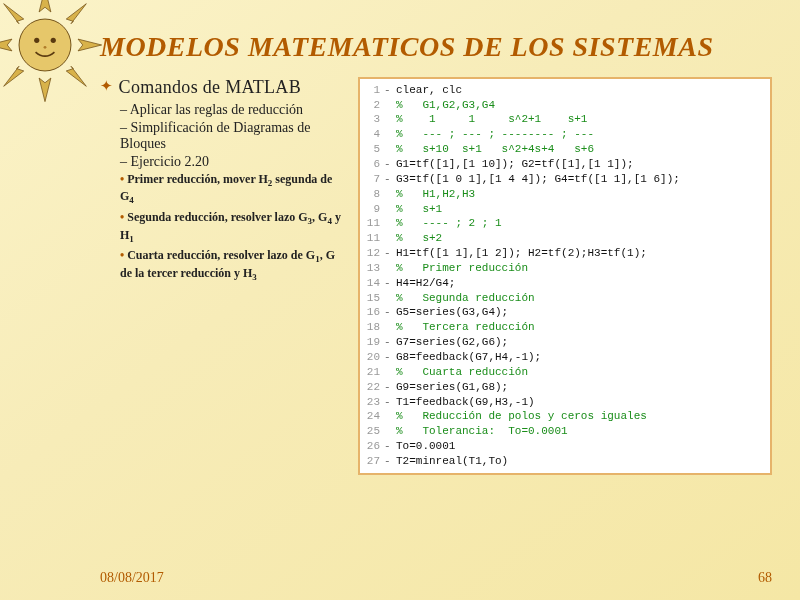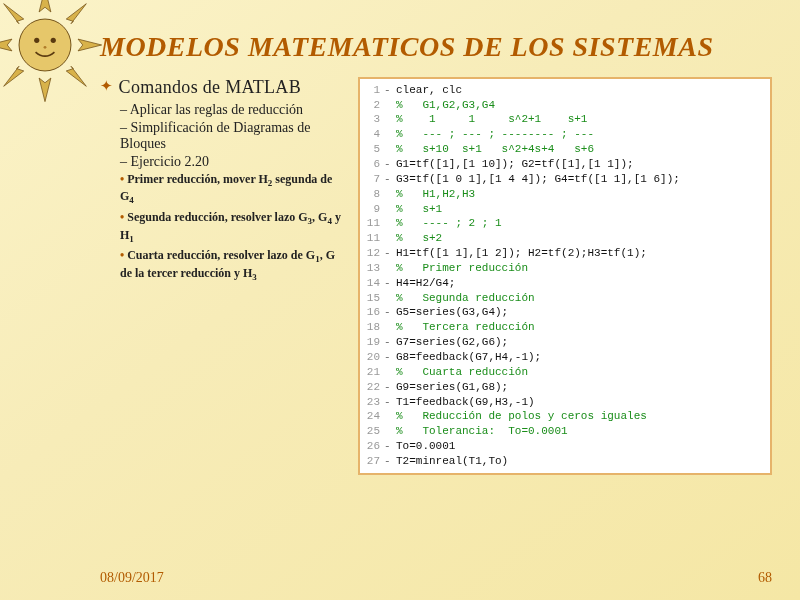--- a/index.html
+++ b/index.html
@@ -248,17 +248,17 @@
           <div class="code-row">
             <span class="ln">27</span>
             <span class="dash-c">-</span>
             <span class="code black">T2=minreal(T1,To)</span>
           </div>
         </div>
     </div>
   </div>
 
   <div class="footer">
-    <span>08/09/2017</span>
+    <span>08/08/2017</span>
     <span>68</span>
   </div>
 
 </div>
 
 </body></html>

